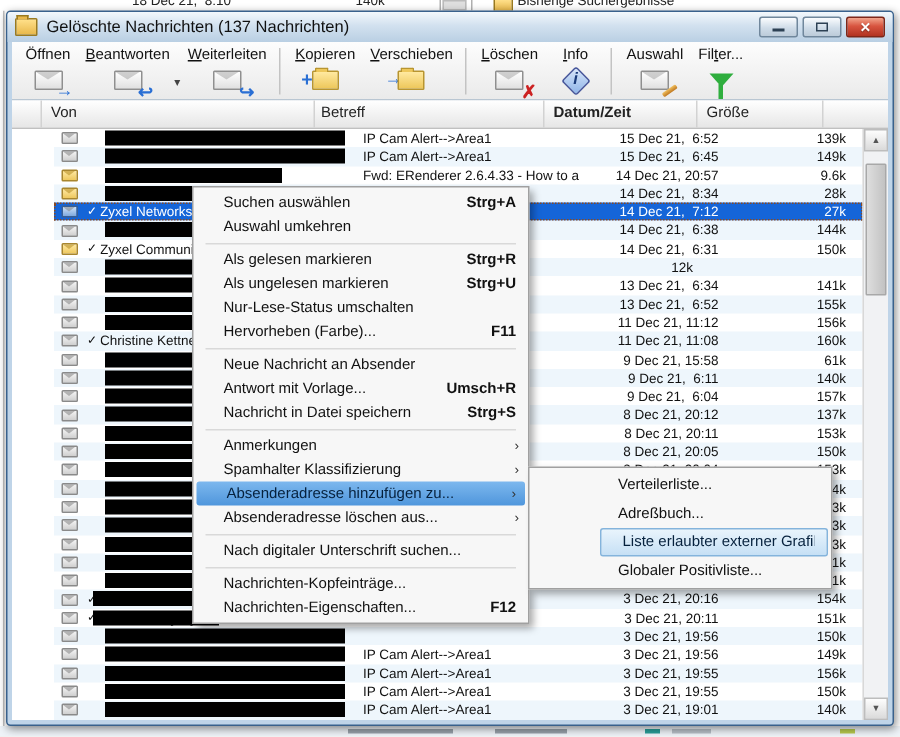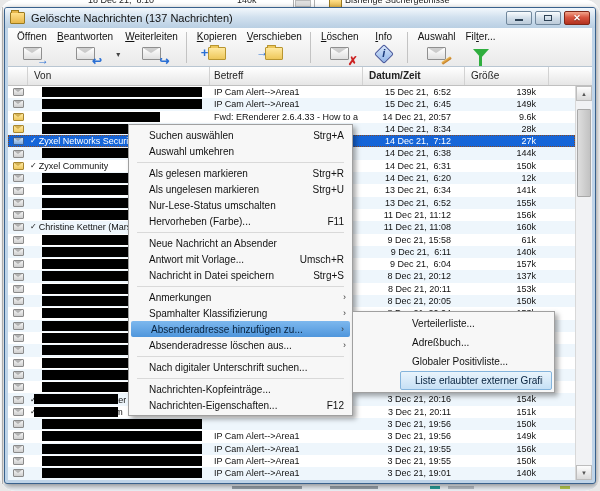--- a/index.html
+++ b/index.html
@@ -1,17 +1,17 @@
 <!DOCTYPE html>
 <html><head>
 <meta charset="utf-8">
 <style>
   html,body{margin:0;padding:0;background:#e8e8e8;}
   #screen{position:relative;width:600px;height:491px;background:#fff;overflow:hidden;
-          font-family:"Liberation Sans",sans-serif;border-radius:15px;-webkit-font-smoothing:antialiased;}
+          font-family:"Liberation Sans",sans-serif;-webkit-font-smoothing:antialiased;}
   
   .bgstrip{position:absolute;background:#fff;overflow:hidden;}
   #bg-top{left:0;top:0;width:600px;height:7px;}
   #bg-top .t{position:absolute;top:-5px;font-size:9px;color:#222;white-space:pre;}
   .vline{position:absolute;top:0;width:1px;height:7px;background:#b0b0b0;}
   .mini-folder{position:absolute;width:11px;height:7px;top:-1px;background:linear-gradient(#ffe08a,#e8b84b);
                border:1px solid #9a7a20;border-radius:1px;}
   #bg-left{left:0;top:7px;width:4px;height:477px;}
   #bg-left i{position:absolute;left:2px;top:0;width:1px;height:477px;background:#c0c0c0;}
   #bg-right{left:596px;top:7px;width:4px;height:477px;}
@@ -70,21 +70,21 @@
            border-bottom:1px solid #c0c0c0;font-size:10px;color:#222;}
   .hcell{border-right:1px solid #d2d2d2;padding:3px 0 0 6px;box-sizing:border-box;white-space:nowrap;overflow:hidden;}
   .hc0{width:20px;padding-left:0;}
   .hc1{width:182px;}
   .hc2{width:153px;padding-left:4px;}
   .hc3{width:102px;font-weight:bold;}
   .hc4{width:84px;}
   .hc5{flex:1;border-right:none;}
   .list{position:relative;flex:1;background:#fff;overflow:hidden;}
   .rows{position:absolute;left:0;top:0;right:17px;}
-  .lrow{display:flex;height:12.3px;font-size:9px;line-height:12px;color:#111;}
+  .lrow{display:flex;height:12.3px;font-size:9px;line-height:12px;color:#111;margin-left:28px;}
   .lrow.alt{background:#eef6fc;}
   .lrow.sel{background:#1565d8;color:#fff;outline:1px dotted #8a4a20;outline-offset:-1px;}
   .c0{width:20px;flex:none;display:flex;align-items:center;justify-content:center;}
   .c1{width:182px;flex:none;position:relative;display:flex;align-items:center;padding-left:2px;box-sizing:border-box;overflow:hidden;}
   .c2{width:153px;flex:none;padding-left:4px;white-space:pre;overflow:hidden;box-sizing:border-box;}
   .c3{width:102px;flex:none;text-align:right;padding-right:14px;white-space:pre;box-sizing:border-box;}
   .c4{width:84px;flex:none;text-align:right;padding-right:13px;box-sizing:border-box;}
   .redact{position:absolute;top:1px;height:10px;background:#000;}
   .chk{font-size:8px;margin-right:2px;}
   .vtext{white-space:pre;overflow:hidden;}
@@ -103,21 +103,21 @@
   .sthumb{position:absolute;left:1px;right:1px;top:23px;height:86px;border:1px solid #a8a8a8;border-radius:1px;
         background:linear-gradient(90deg,#dedede,#c2c2c2);}
   
   .menu{position:absolute;background:#f7f7f7;border:1px solid #a0a0a0;box-shadow:3px 3px 5px rgba(0,0,0,.35);
         font-size:10px;color:#111;padding:2px 0;box-sizing:border-box;}
   #cmenu{left:128px;top:124px;width:225px;}
   #smenu{left:352px;top:311px;width:203px;padding-left:45px;}
   .mi{height:16px;display:flex;align-items:center;padding:0 8px 0 20px;position:relative;box-sizing:border-box;}
   #smenu .mi{height:19px;padding-left:14px;}
   .mi .lab{flex:1;white-space:nowrap;overflow:hidden;}
-  .mi .sc{margin-left:12px;white-space:nowrap;}
+  .mi .sc{margin-left:12px;white-space:nowrap;font-weight:bold;}
   .mi .arr{position:absolute;right:6px;font-size:9px;color:#333;}
   .mi.hl{background:linear-gradient(#7db8ee,#4f96dc);border-radius:2px;margin:0 2px;color:#06213d;}
   .mi.hl2{background:linear-gradient(#e9f4fc,#c6e0f5);border:1px solid #84b4dc;border-radius:2px;margin:0 2px;color:#06213d;}
   .msep{height:6px;position:relative;}
   .msep::after{content:"";position:absolute;left:8px;right:8px;top:3px;height:1px;background:#d9d9d9;}
   u{text-decoration:underline;}
 </style>
 </head>
 <body>
 
@@ -313,21 +313,20 @@
               <div class="c4">150k</div>
             </div>
             <div class="lrow alt">
               <div class="c0">
                 <span class="ric"></span>
               </div>
               <div class="c1">
                 <span class="redact" style="left: 14px; width: 160px;"></span>
               </div>
               <div class="c2"></div>
-              <div class="c3">14 Dec 21,  6:20</div>
               <div class="c4">12k</div>
             </div>
             <div class="lrow">
               <div class="c0">
                 <span class="ric"></span>
               </div>
               <div class="c1">
                 <span class="redact" style="left: 14px; width: 160px;"></span>
               </div>
               <div class="c2"></div>
@@ -668,21 +667,21 @@
         <span class="sc">F12</span>
       </div>
     </div>
   <div class="menu" id="smenu">
       <div class="mi">
         <span class="lab">Verteilerliste...</span>
       </div>
       <div class="mi">
         <span class="lab">Adreßbuch...</span>
       </div>
-      <div class="mi">
-        <span class="lab">Globaler Positivliste...</span>
-      </div>
       <div class="mi hl2">
         <span class="lab">Liste erlaubter externer Grafiken</span>
+      </div>
+      <div class="mi">
+        <span class="lab">Globaler Positivliste...</span>
       </div>
     </div>
 
 </div>
 
 </body></html>

